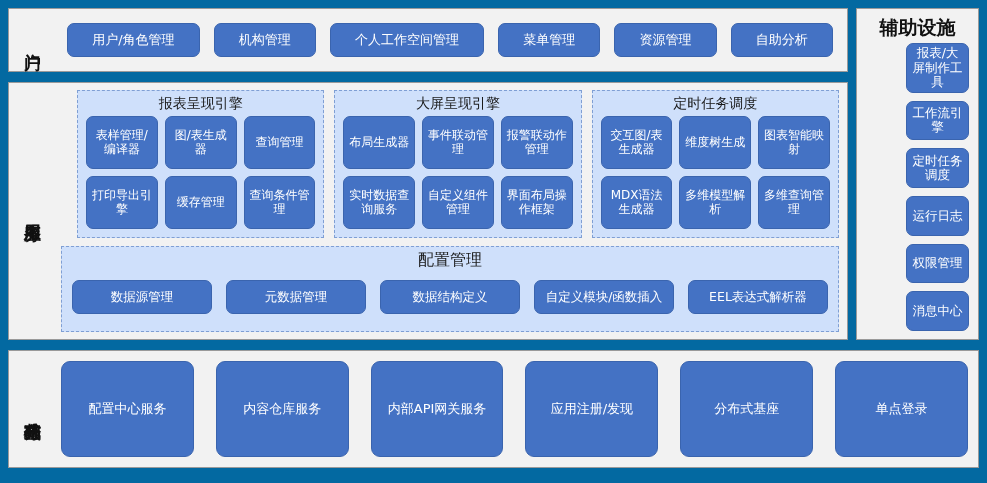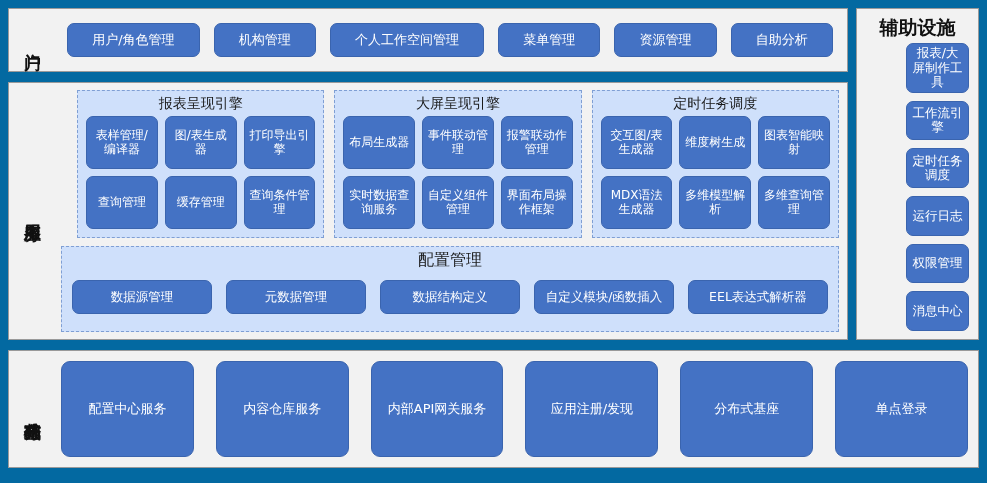--- a/index.html
+++ b/index.html
@@ -217,22 +217,22 @@
 
     <div id="app-inner">
 
       <div id="engines-row">
 
         <div class="engine">
           <div class="engine-title">报表呈现引擎</div>
           <div class="engine-grid">
             <div class="btn">表样管理/编译器</div>
             <div class="btn">图/表生成器</div>
+            <div class="btn">查询管理</div>
             <div class="btn">打印导出引擎</div>
-            <div class="btn">查询管理</div>
             <div class="btn">缓存管理</div>
             <div class="btn">查询条件管理</div>
           </div>
         </div>
 
         <div class="engine">
           <div class="engine-title">大屏呈现引擎</div>
           <div class="engine-grid">
             <div class="btn">布局生成器</div>
             <div class="btn">事件联动管理</div>

